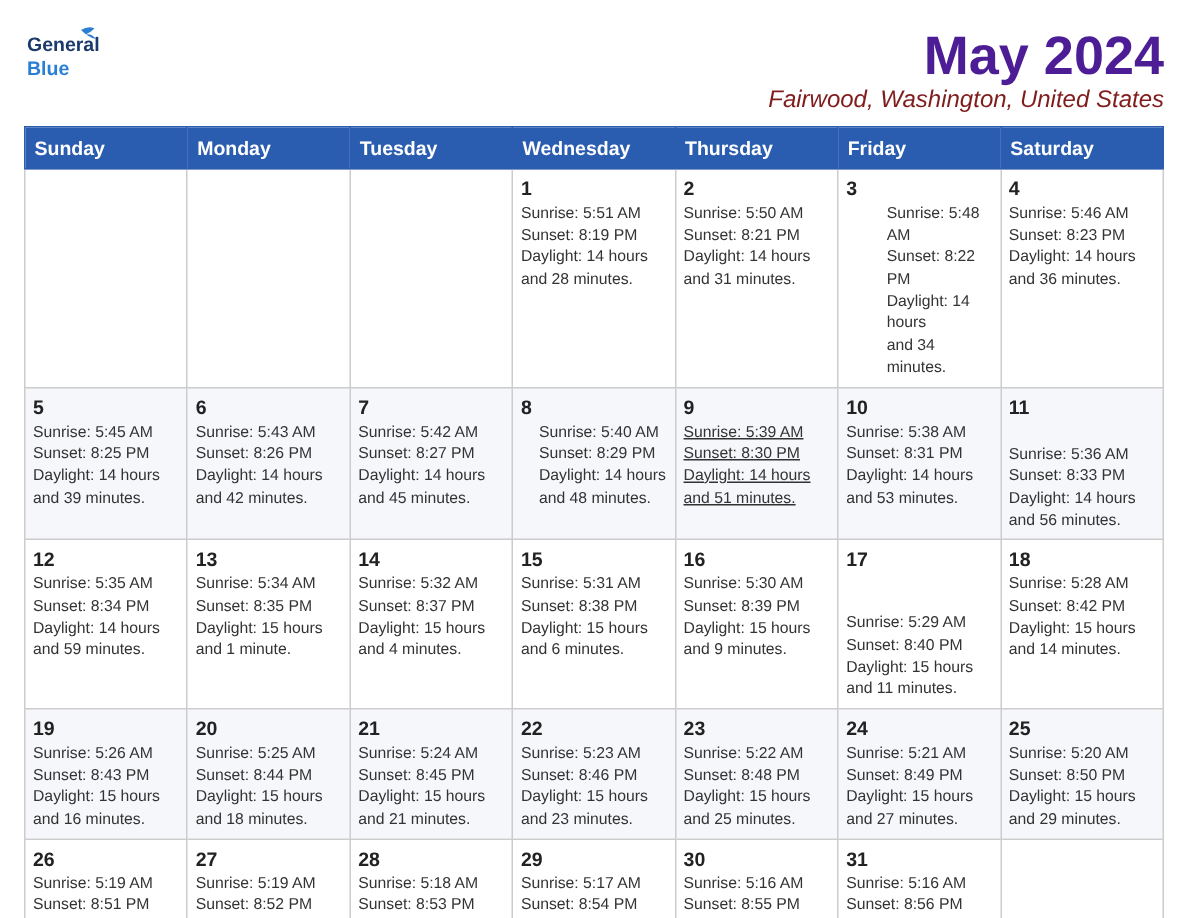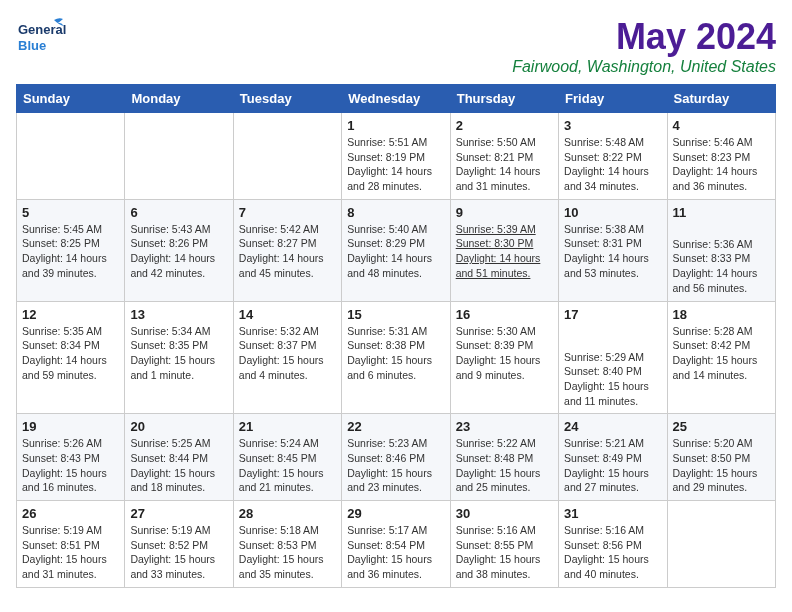--- a/index.html
+++ b/index.html
@@ -19,21 +19,21 @@
     .title-block {
       text-align: right;
     }
     .main-title {
       font-size: 36px;
       font-weight: bold;
       color: #4c1d95;
     }
     .subtitle {
       font-size: 16px;
-      color: #15803d;
+      color: #7f1d1d;
       font-style: italic;
     }
     .calendar {
       width: 100%;
       border-collapse: collapse;
       font-size: 11px;
     }
     .calendar th {
       background-color: #2a5db0;
       color: white;
@@ -115,21 +115,21 @@
         </td>
         <td>
           <span class="day-number">2</span>
           <div class="day-info" style="white-space: pre-line;">Sunrise: 5:50 AM
 Sunset: 8:21 PM
 Daylight: 14 hours
 and 31 minutes.</div>
         </td>
         <td>
           <span class="day-number">3</span>
-          <div class="day-info" style="white-space: pre-line;">Sunrise: 5:48 AM
+          <div class="day-info" style="white-space: pre-line; margin-left: 27px;">Sunrise: 5:48 AM
 Sunset: 8:22 PM
 Daylight: 14 hours
 and 34 minutes.</div>
         </td>
         <td>
           <span class="day-number">4</span>
           <div class="day-info" style="white-space: pre-line;">Sunrise: 5:46 AM
 Sunset: 8:23 PM
 Daylight: 14 hours
 and 36 minutes.</div>
@@ -152,21 +152,21 @@
         </td>
         <td>
           <span class="day-number">7</span>
           <div class="day-info" style="white-space: pre-line;">Sunrise: 5:42 AM
 Sunset: 8:27 PM
 Daylight: 14 hours
 and 45 minutes.</div>
         </td>
         <td>
           <span class="day-number">8</span>
-          <div class="day-info" style="white-space: pre-line;">Sunrise: 5:40 AM
+          <div class="day-info" style="white-space: pre-line; margin-left: 12px;">Sunrise: 5:40 AM
 Sunset: 8:29 PM
 Daylight: 14 hours
 and 48 minutes.</div>
         </td>
         <td>
           <span class="day-number">9</span>
           <div class="day-info" style="white-space: pre-line; text-decoration: underline;">Sunrise: 5:39 AM
 Sunset: 8:30 PM
 Daylight: 14 hours
 and 51 minutes.</div>

